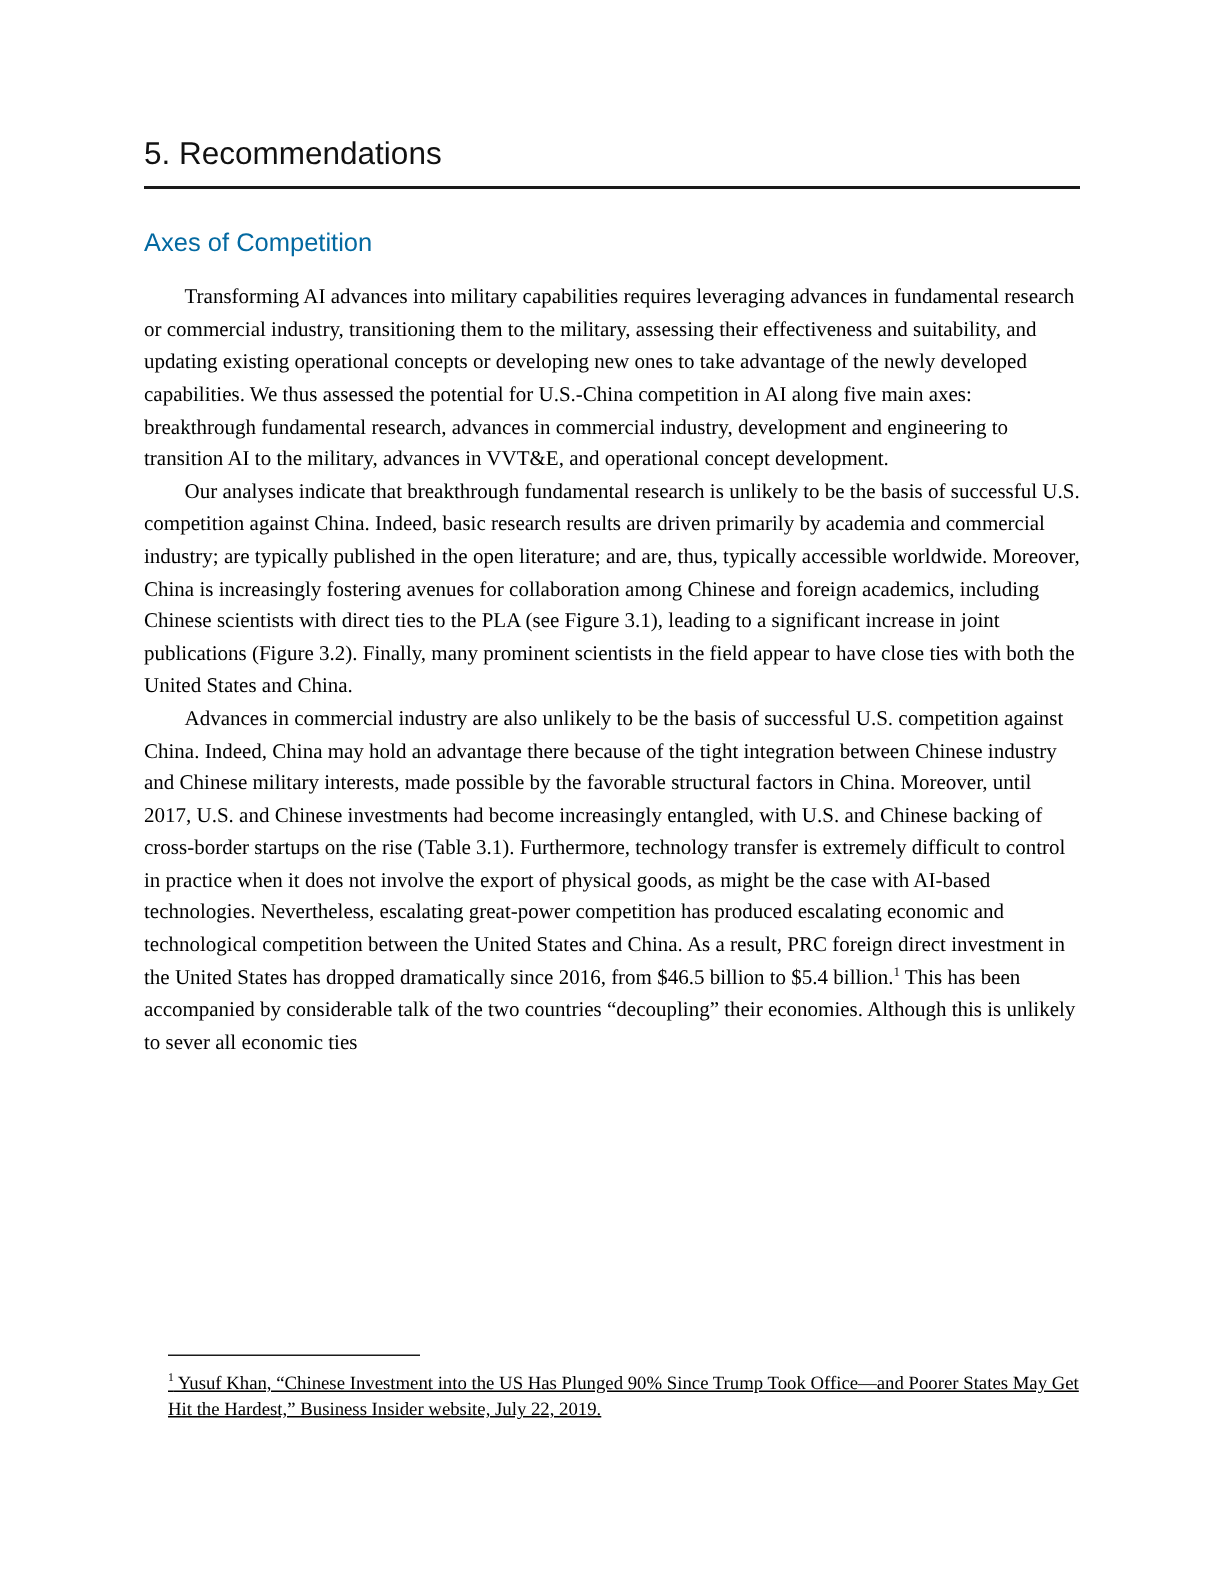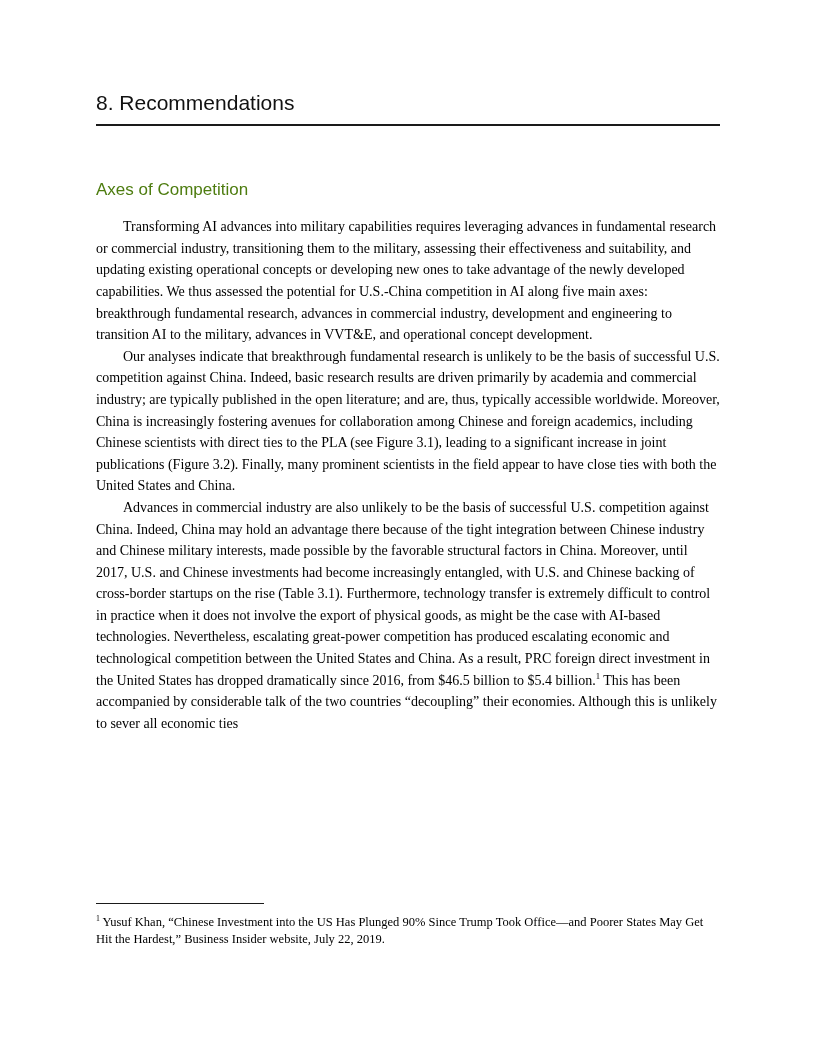--- a/index.html
+++ b/index.html
@@ -29,22 +29,22 @@
     .title-rule {
       border: none;
       border-top: 2px solid #1a1a1a;
       height: 0;
       width: 100%;
     }
     .section-heading {
       font-family: "Liberation Sans", sans-serif;
       font-weight: 400;
       font-size: 17px;
-      color: #4d7c0f;
-      margin-top: 54px;
+      color: #0369a1;
+      margin-top: 26px;
       margin-bottom: 16px;
     }
     .body-para {
       font-size: 14px;
       line-height: 21.6px;
       text-align: left;
       color: #000000;
     }
     .indent { text-indent: 27px; }
     .subsection-heading {
@@ -56,23 +56,24 @@
       margin-top: 16px;
       margin-bottom: 10px;
     }
     sup {
       font-size: 0.62em;
       vertical-align: super;
       line-height: 0;
     }
     .footnote-area {
       position: absolute;
-      left: 96px;
+      left: 112px;
       right: 96px;
       top: 903px;
+      text-decoration: underline;
     }
     .footnote-rule {
       border: none;
       border-top: 1px solid #1a1a1a;
       height: 0;
       width: 168px;
       margin-bottom: 10px;
     }
     .footnote {
       font-size: 12.5px;
@@ -88,21 +89,21 @@
       font-size: 15px;
       color: #000000;
     }
   </style>
 </head>
 <body>
 
 <div class="page">
   <div class="content">
 
-    <h1 class="chapter-title">8. Recommendations</h1>
+    <h1 class="chapter-title">5. Recommendations</h1>
     <hr class="title-rule">
 
     <h2 class="section-heading">Axes of Competition</h2>
 
     <p class="body-para indent">Transforming AI advances into military capabilities requires leveraging advances in fundamental research or commercial industry, transitioning them to the military, assessing their effectiveness and suitability, and updating existing operational concepts or developing new ones to take advantage of the newly developed capabilities. We thus assessed the potential for U.S.-China competition in AI along five main axes: breakthrough fundamental research, advances in commercial industry, development and engineering to transition AI to the military, advances in VVT&amp;E, and operational concept development.</p>
 
 
     <p class="body-para indent">Our analyses indicate that breakthrough fundamental research is unlikely to be the basis of successful U.S. competition against China. Indeed, basic research results are driven primarily by academia and commercial industry; are typically published in the open literature; and are, thus, typically accessible worldwide. Moreover, China is increasingly fostering avenues for collaboration among Chinese and foreign academics, including Chinese scientists with direct ties to the PLA (see Figure 3.1), leading to a significant increase in joint publications (Figure 3.2). Finally, many prominent scientists in the field appear to have close ties with both the United States and China.</p>
 
     <p class="body-para indent"><span>Advances in commercial industry are also unlikely to be the basis of successful U.S. competition against China. Indeed, China may hold an advantage there because of the tight integration between Chinese industry and Chinese military interests, made possible by the favorable structural factors in China. Moreover, until 2017, U.S. and Chinese investments had become increasingly entangled, with U.S. and Chinese backing of cross-border startups on the rise (Table 3.1). Furthermore, technology transfer is extremely difficult to control in practice when it does not involve the export of physical goods, as might be the case with AI-based technologies. Nevertheless, escalating great-power competition has produced escalating economic and technological competition between the United States and China. As a result, PRC foreign direct investment in the United States has dropped dramatically since 2016, from $46.5 billion to $5.4 billion.</span><sup>1</sup><span> This has been accompanied by considerable talk of the two countries “decoupling” their economies. Although this is unlikely to sever all economic ties</span></p>

